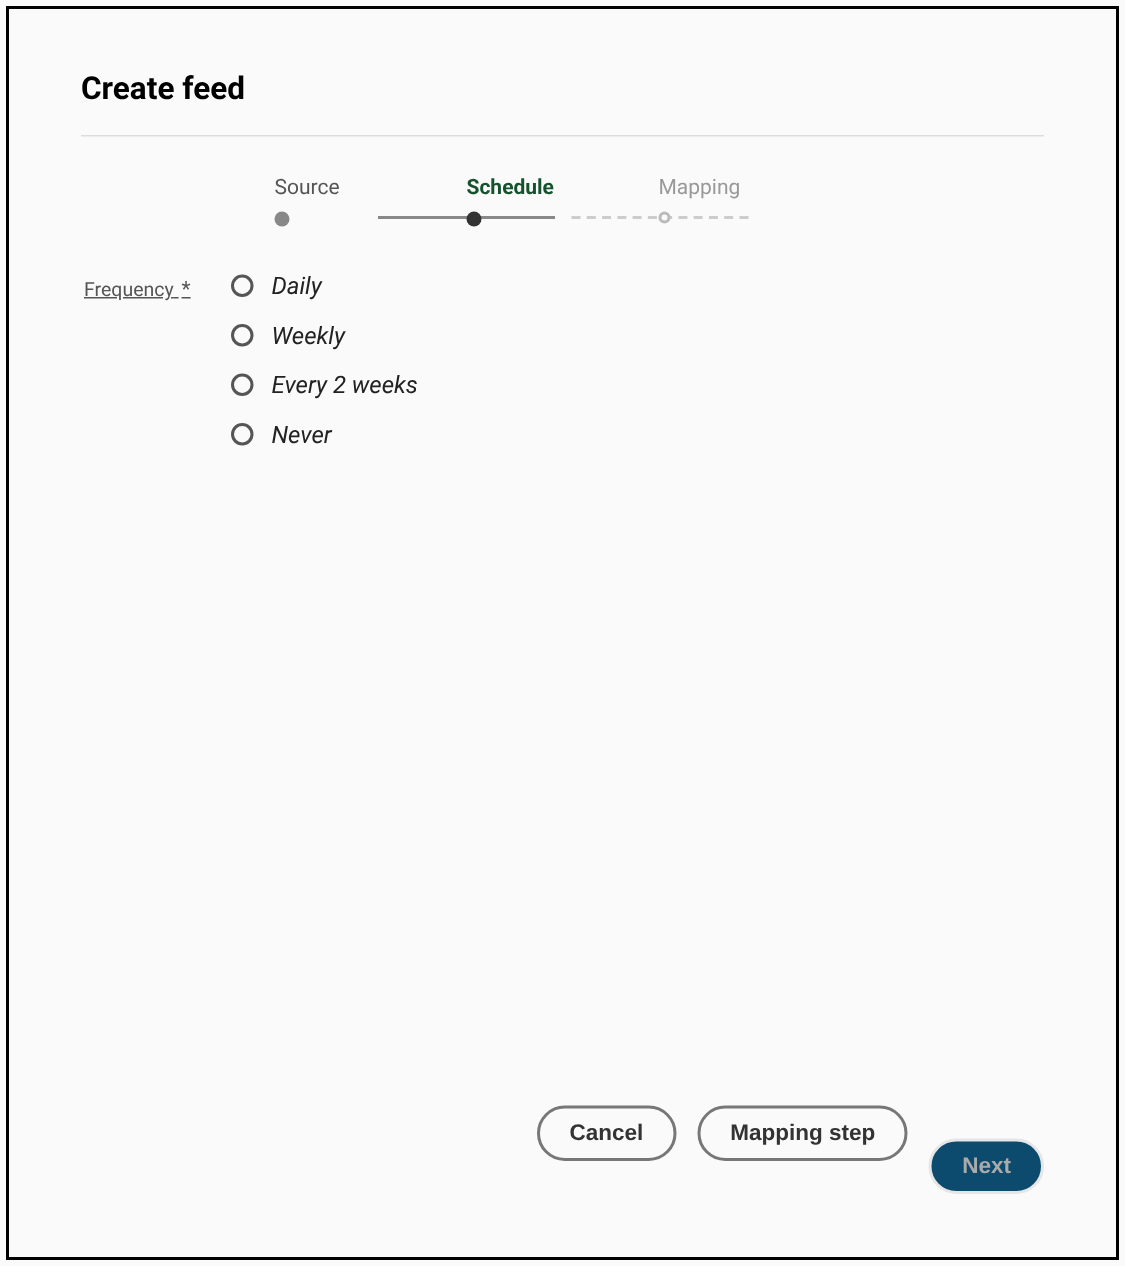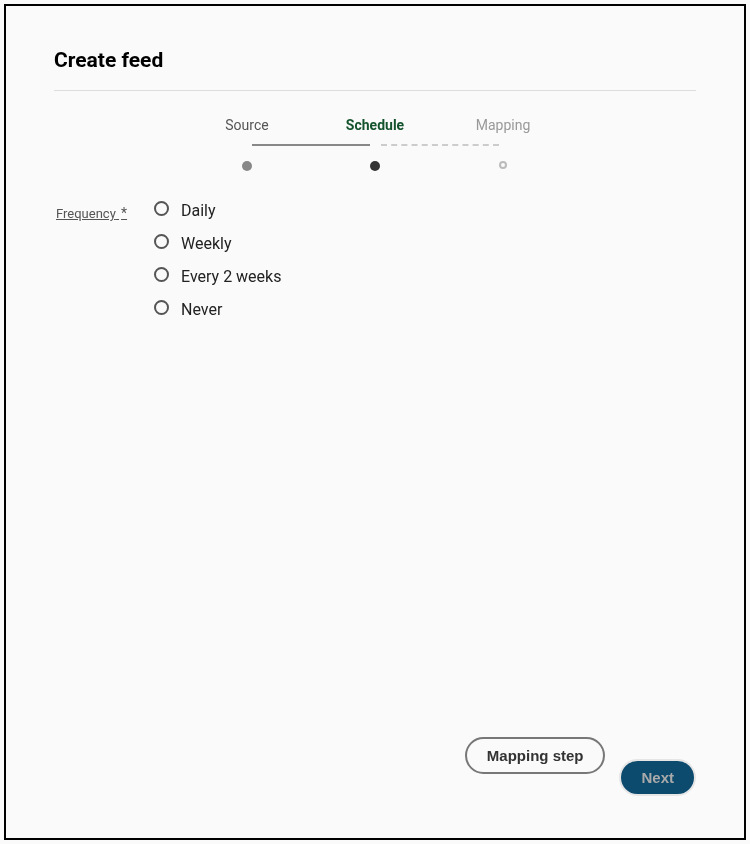--- a/index.html
+++ b/index.html
@@ -46,24 +46,23 @@
     .stepper {
       display: flex;
       justify-content: center;
       align-items: flex-start;
       margin-bottom: 30px;
       position: relative;
     }
     .step {
       display: flex;
       flex-direction: column;
-      align-items: center;
+      align-items: flex-start;
       position: relative;
       width: 128px;
-      gap: 20px;
     }
     .step-label {
       font-size: 14px;
       color: #555;
       margin-bottom: 8px;
     }
     .step-label.active {
       color: #14532d;
       font-weight: 700;
     }
@@ -121,22 +120,23 @@
       margin-left: 2px;
       font-size: 14px;
     }
     .radio-group {
       display: flex;
       flex-direction: column;
       gap: 14px;
     }
     .radio-option {
       display: flex;
-      align-items: flex-start;
+      align-items: center;
       cursor: pointer;
+      font-style: italic;
     }
     .radio-circle {
       width: 15px;
       height: 15px;
       border: 2px solid #555;
       border-radius: 50%;
       margin-right: 12px;
       flex-shrink: 0;
     }
     .radio-text {
@@ -213,16 +213,17 @@
         </label>
         <label class="radio-option">
           <span class="radio-circle"></span>
           <span class="radio-text">Never</span>
         </label>
       </div>
     </div>
   </div>
 
   <div class="footer">
+    <button class="btn">Cancel</button>
     <button class="btn">Mapping step</button>
     <button class="btn disabled">Next</button>
   </div>
 </div>
 
 </body></html>

